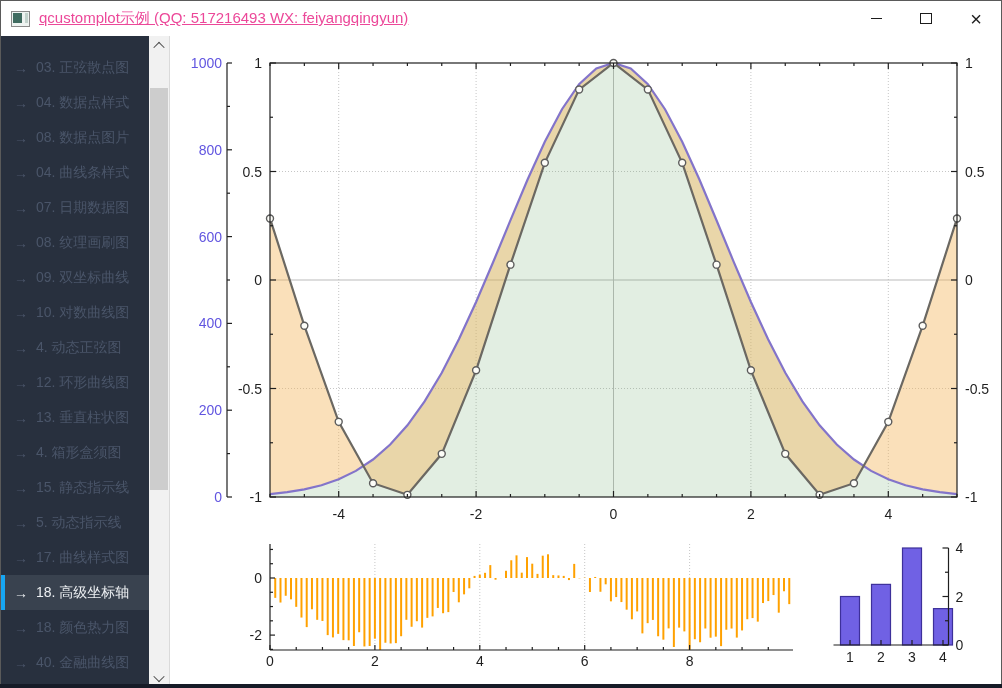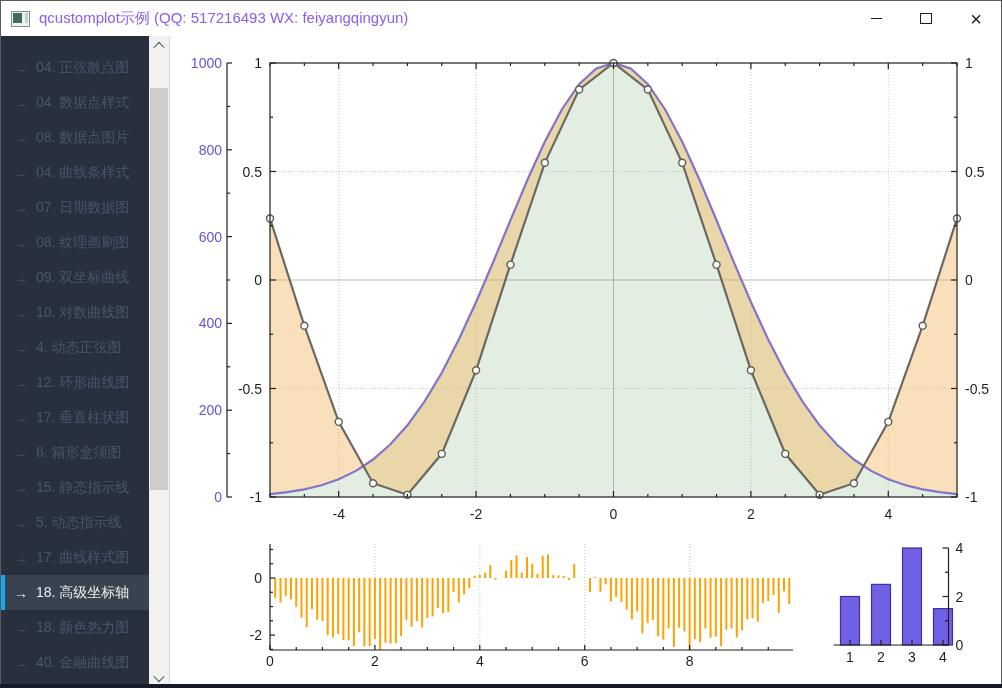--- a/index.html
+++ b/index.html
@@ -12,21 +12,21 @@
   
   .titlebar{
     position:absolute;left:1px;top:1px;right:1px;height:35px;
     background:#ffffff;display:flex;align-items:center;
     border-bottom:1px solid #f0f0f0;
   }
   .app-icon{width:17px;height:14px;margin:0 9px 0 10px;display:inline-block;position:relative;
     border:1px solid #8a8a8a;background:#eef3f1;}
   .app-icon .pane{position:absolute;left:1px;top:1px;width:9px;height:10px;background:#3f6b60;}
   .app-icon .bar{position:absolute;right:1px;top:1px;width:3px;height:10px;background:#c2d2cc;}
-  .title-text{font-size:15px;color:#8b5cf6;}
+  .title-text{font-size:15px;color:#ec4899;text-decoration:underline;}
   .win-buttons{margin-left:auto;display:flex;height:100%;}
   .win-btn{width:50px;height:100%;display:flex;align-items:center;justify-content:center;background:transparent;border:none;}
   .ic-min{width:11px;height:0;border-top:1.4px solid #1c1c1c;display:block;}
   .ic-max{width:10px;height:9px;border:1.3px solid #1c1c1c;display:block;}
   .ic-close{font-size:20px;line-height:1;color:#1c1c1c;font-weight:300;}
   
   .content{position:absolute;left:1px;top:36px;right:1px;bottom:1px;display:flex;}
   .sidebar{width:148px;background:#28303e;position:relative;flex:none;padding-top:14px;box-sizing:border-box;}
   .side-item{height:35px;display:flex;align-items:center;padding-left:13px;
     color:#4a5569;font-size:14px;cursor:default;position:relative;white-space:nowrap;}
@@ -68,21 +68,21 @@
         <button class="win-btn">
           <span class="ic-close">×</span>
         </button>
       </div>
   </div>
 
   <div class="content">
     <nav class="sidebar">
         <div class="side-item">
           <span class="arr">→</span>
-          <span>04. 正弦散点图</span>
+          <span>03. 正弦散点图</span>
         </div>
         <div class="side-item">
           <span class="arr">→</span>
           <span>04. 数据点样式</span>
         </div>
         <div class="side-item">
           <span class="arr">→</span>
           <span>08. 数据点图片</span>
         </div>
         <div class="side-item">
@@ -108,25 +108,25 @@
         <div class="side-item">
           <span class="arr">→</span>
           <span>4. 动态正弦图</span>
         </div>
         <div class="side-item">
           <span class="arr">→</span>
           <span>12. 环形曲线图</span>
         </div>
         <div class="side-item">
           <span class="arr">→</span>
-          <span>17. 垂直柱状图</span>
-        </div>
-        <div class="side-item">
-          <span class="arr">→</span>
-          <span>6. 箱形盒须图</span>
+          <span>13. 垂直柱状图</span>
+        </div>
+        <div class="side-item">
+          <span class="arr">→</span>
+          <span>4. 箱形盒须图</span>
         </div>
         <div class="side-item">
           <span class="arr">→</span>
           <span>15. 静态指示线</span>
         </div>
         <div class="side-item">
           <span class="arr">→</span>
           <span>5. 动态指示线</span>
         </div>
         <div class="side-item">

